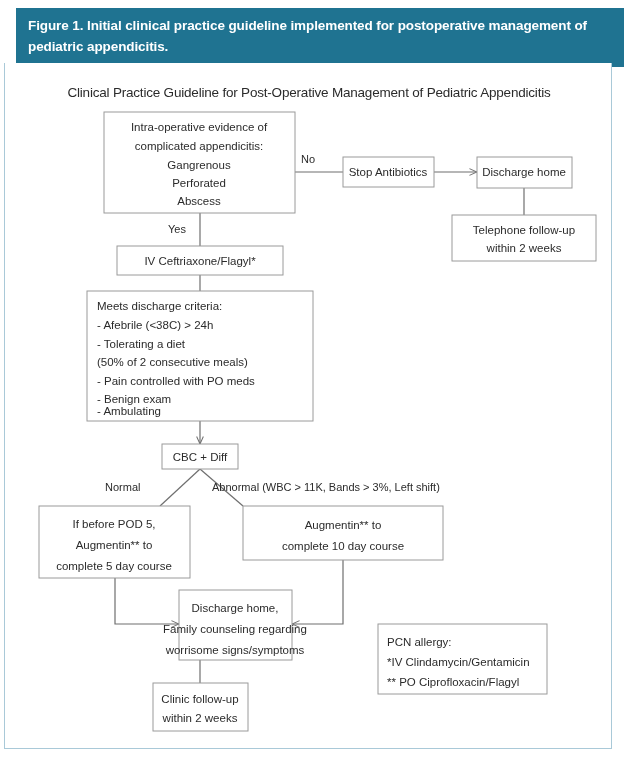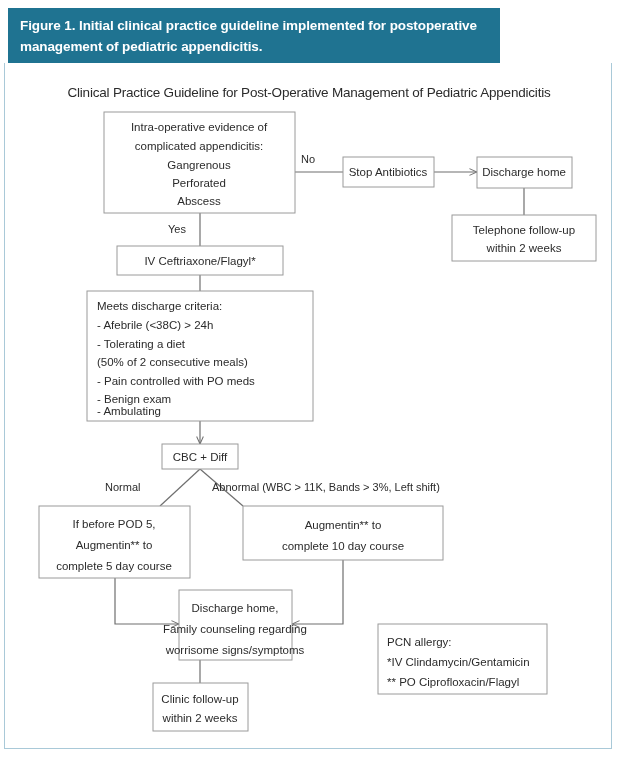--- a/index.html
+++ b/index.html
@@ -13,23 +13,23 @@
   #figure-root {
     position: relative;
     width: 624px;
     height: 760px;
     background: #ffffff;
     overflow: hidden;
     box-sizing: border-box;
   }
   .figure-caption {
     position: absolute;
-    left: 8px;
+    left: 16px;
     top: 8px;
-    width: 492px;
+    width: 608px;
     box-sizing: border-box;
     background: #1f7391;
     color: #ffffff;
     font-weight: bold;
     font-size: 13.5px;
     line-height: 1.55;
     padding: 8px 12px 9px 12px;
     letter-spacing: -0.1px;
   }
   .figure-body {

